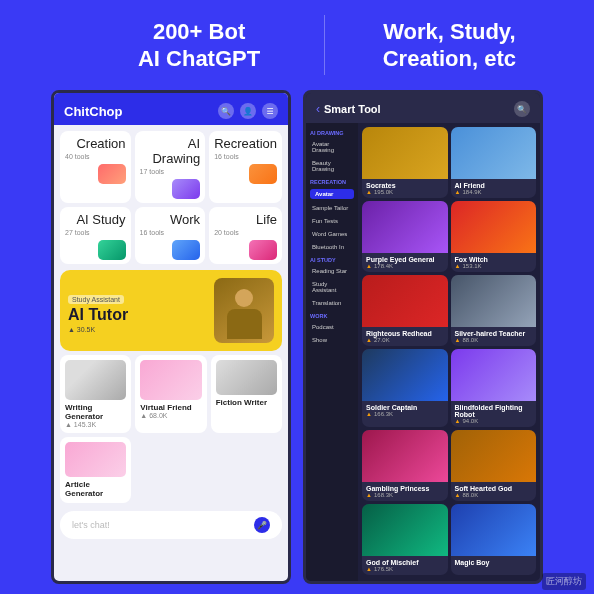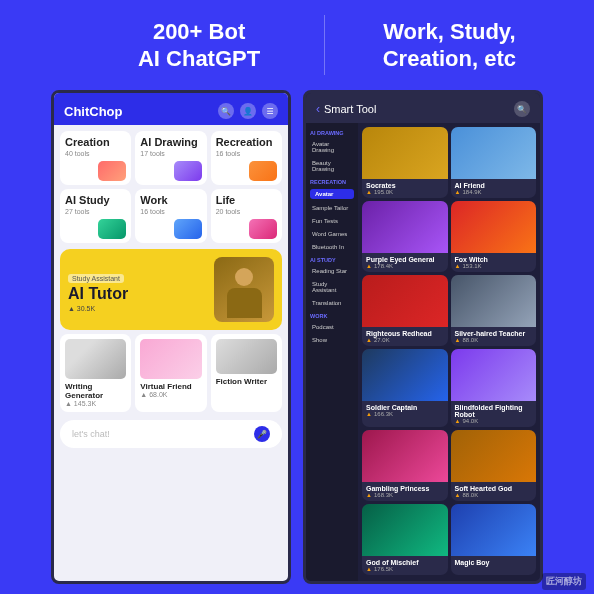--- a/index.html
+++ b/index.html
@@ -105,23 +105,24 @@
     .cat-item {
       background: #fff;
       border-radius: 8px;
       padding: 5px 5px 4px 5px;
       display: flex;
       flex-direction: column;
       gap: 2px;
     }
 
     .cat-name {
-      font-size: 11px;
-      font-weight: 700;
+      font-size: 13px;
+      font-weight: 400;
       color: #222;
+      text-align: right;
     }
 
     .cat-count {
       font-size: 7px;
       color: #888;
     }
 
     .cat-icon-box {
       width: 28px;
       height: 20px;
@@ -283,21 +284,21 @@
     }
 
     .back-arrow {
       color: #6b6bff;
       font-size: 12px;
     }
 
     .smart-tool-title {
       color: #fff;
       font-size: 11px;
-      font-weight: 400;
+      font-weight: 700;
     }
 
     .right-phone .phone-body {
       display: flex;
       flex: 1;
       overflow: hidden;
     }
 
     .left-sidebar {
       width: 52px;
@@ -400,21 +401,21 @@
       color: #f59e0b;
       font-size: 6px;
     }
 
     .bottom-watermark {
       position: absolute;
       bottom: 4px;
       right: 8px;
       font-size: 9px;
       color: rgba(255,255,255,0.6);
-      font-weight: 700;
+      font-weight: 400;
       background: rgba(0,0,0,0.3);
       padding: 2px 4px;
       border-radius: 3px;
     }
 
     .person-head {
       width: 18px;
       height: 18px;
       border-radius: 50%;
       background: #d4a55a;
@@ -532,20 +533,24 @@
       </div>
       <div class="bottom-card">
         <div class="bottom-card-img img-virtual"></div>
         <div class="bottom-card-name">Virtual Friend</div>
         <div class="bottom-card-stat">▲ 68.0K</div>
       </div>
       <div class="fiction-card">
         <div class="fiction-card-img"></div>
         <div class="fiction-card-name">Fiction Writer</div>
       </div>
+      <div class="fiction-card">
+        <div class="fiction-card-img article-card-img"></div>
+        <div class="fiction-card-name">Article Generator</div>
+      </div>
     </div>
 
     <div class="chat-bar">
       <div class="chat-input">
         <span class="chat-placeholder">let's chat!</span>
         <div class="mic-btn">🎤</div>
       </div>
     </div>
   </div>
 

